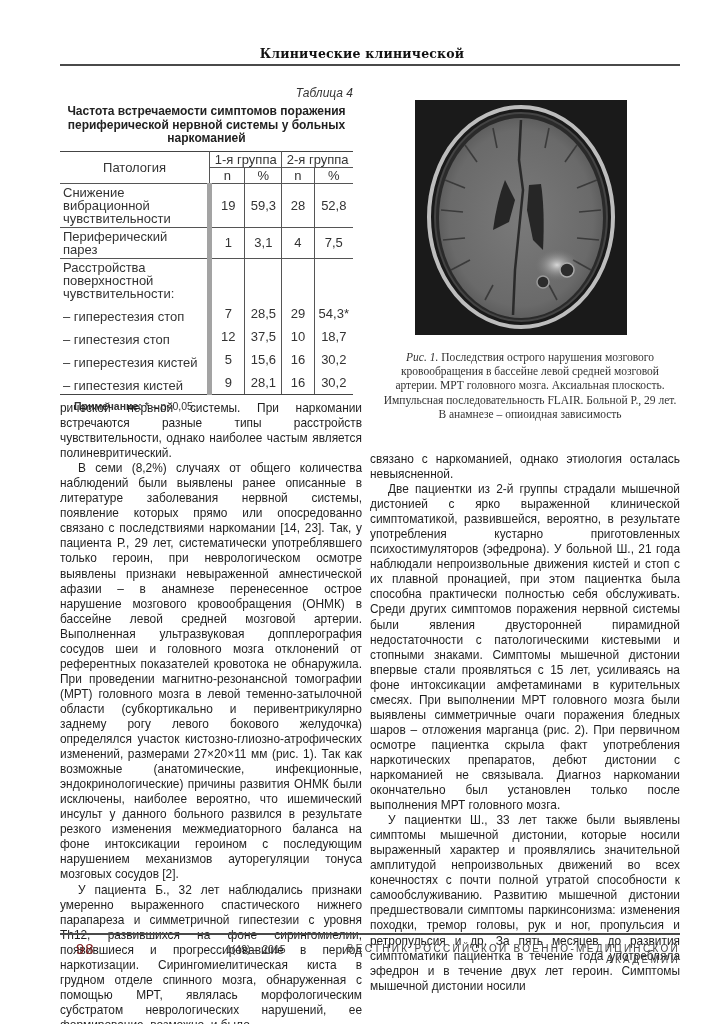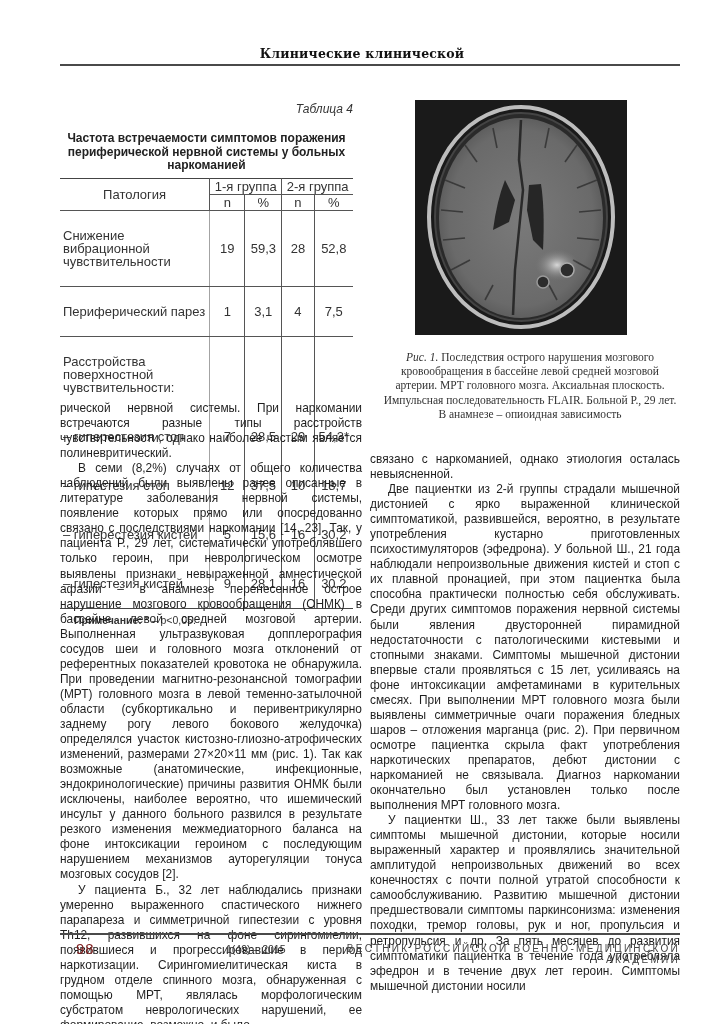--- a/index.html
+++ b/index.html
@@ -1,26 +1,26 @@
 <!DOCTYPE html>
 <html><head>
 <meta charset="utf-8">
 <style>
   html, body { margin:0; padding:0; background:#ffffff; }
   body { width:724px; height:1024px; position:relative; overflow:hidden; font-family:"Liberation Sans", sans-serif; color:#1e1e1e; }
   .header-title { position:absolute; left:0; width:724px; top:46px; text-align:center; font-family:"DejaVu Serif", serif; font-weight:bold; font-size:12.5px; letter-spacing:0.2px; color:#111; }
   .header-rule { position:absolute; left:60px; width:620px; top:64px; height:2px; background:#4a4a4a; }
 
-  .table-block { position:absolute; left:60px; top:102px; width:293px; }
+  .table-block { position:absolute; left:60px; top:86px; width:293px; }
   .table-label { text-align:right; font-style:italic; font-size:12px; color:#333; line-height:14px; }
-  .table-title { text-align:center; font-weight:bold; font-size:12px; line-height:13.5px; color:#222; margin-top:16px; }
+  .table-title { text-align:center; font-weight:bold; font-size:12px; line-height:13.5px; color:#222; margin-top:5px; }
   table.data { border-collapse:collapse; width:293px; margin-top:5px; font-size:13px; color:#333; }
   table.data td, table.data th { font-weight:normal; }
   table.data th { border:1px solid #555; text-align:center; height:15px; padding:0; }
-  table.data td.lbl { text-align:left; padding:18px 3px; border-left:none; border-right:1px solid #a3a3a3; line-height:13px; vertical-align:top; }
+  table.data td.lbl { text-align:left; padding:2px 3px; border-left:none; border-right:5px solid #a3a3a3; line-height:13px; vertical-align:top; }
   table.data td.num { text-align:center; border-left:1px solid #555; border-right:1px solid #555; padding:4px; vertical-align:middle; }
   table.data tr.sep td { border-bottom:1px solid #555; }
   table.data tr.top th, table.data tr.top td { border-top:1.5px solid #444; }
   table.data tr.last td { border-bottom:1.5px solid #444; }
   .note { font-size:10.5px; margin:5px 0 0 14px; color:#333; }
   .note b { font-weight:bold; }
 
   .figure { position:absolute; left:415px; top:100px; width:212px; height:235px; background:#1c1c1c; overflow:hidden; }
   .caption { position:absolute; left:380px; top:350px; width:300px; text-align:center; font-family:"Liberation Serif", serif; font-size:11.5px; line-height:14.2px; color:#333; }
   .caption i { font-style:italic; }

